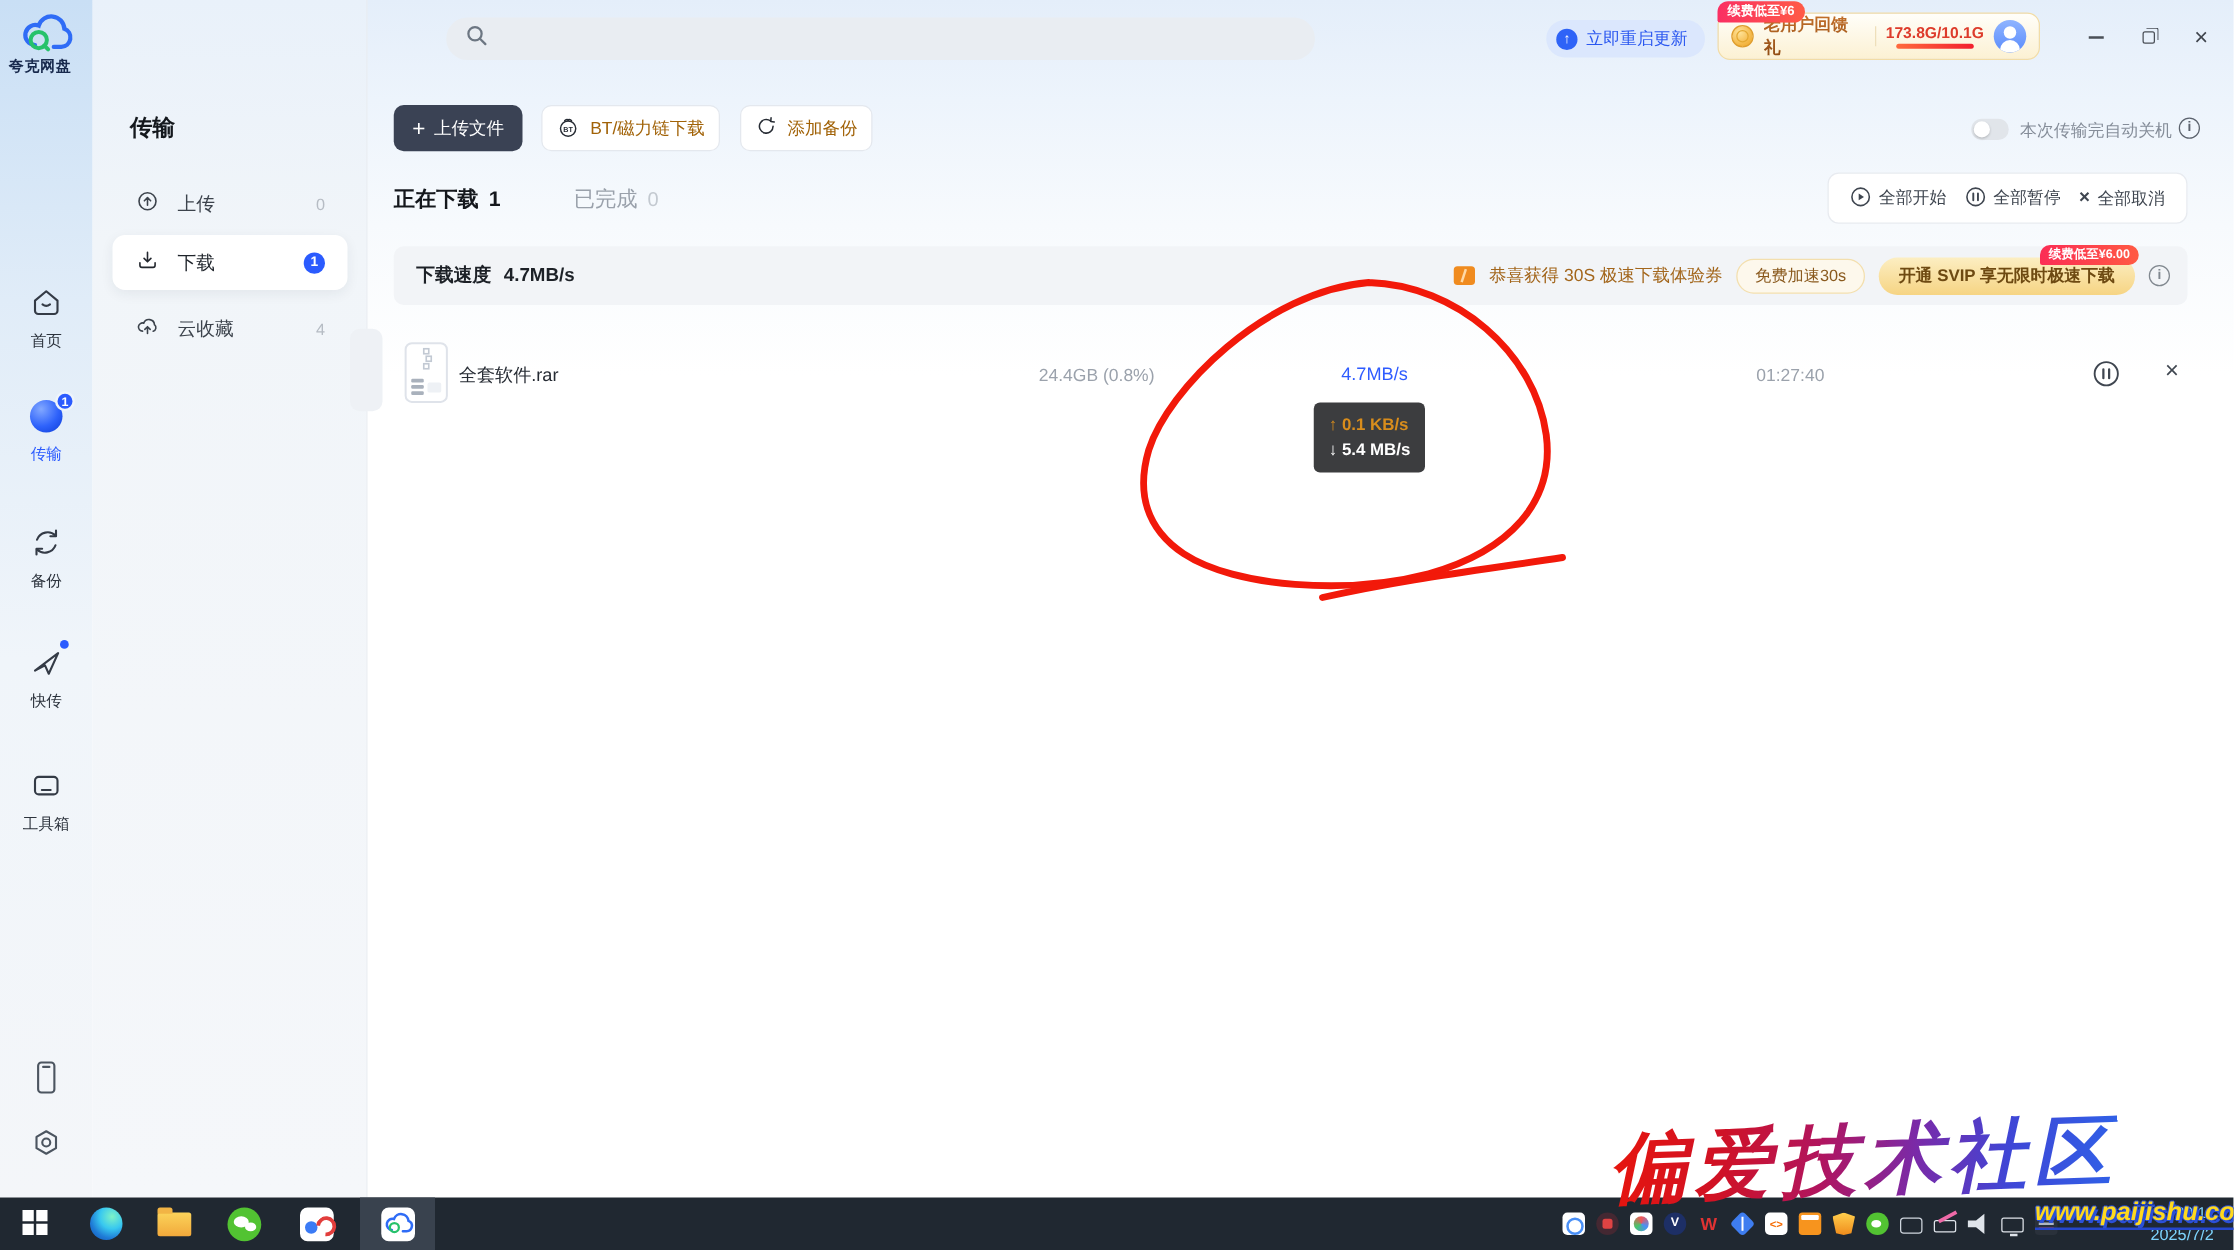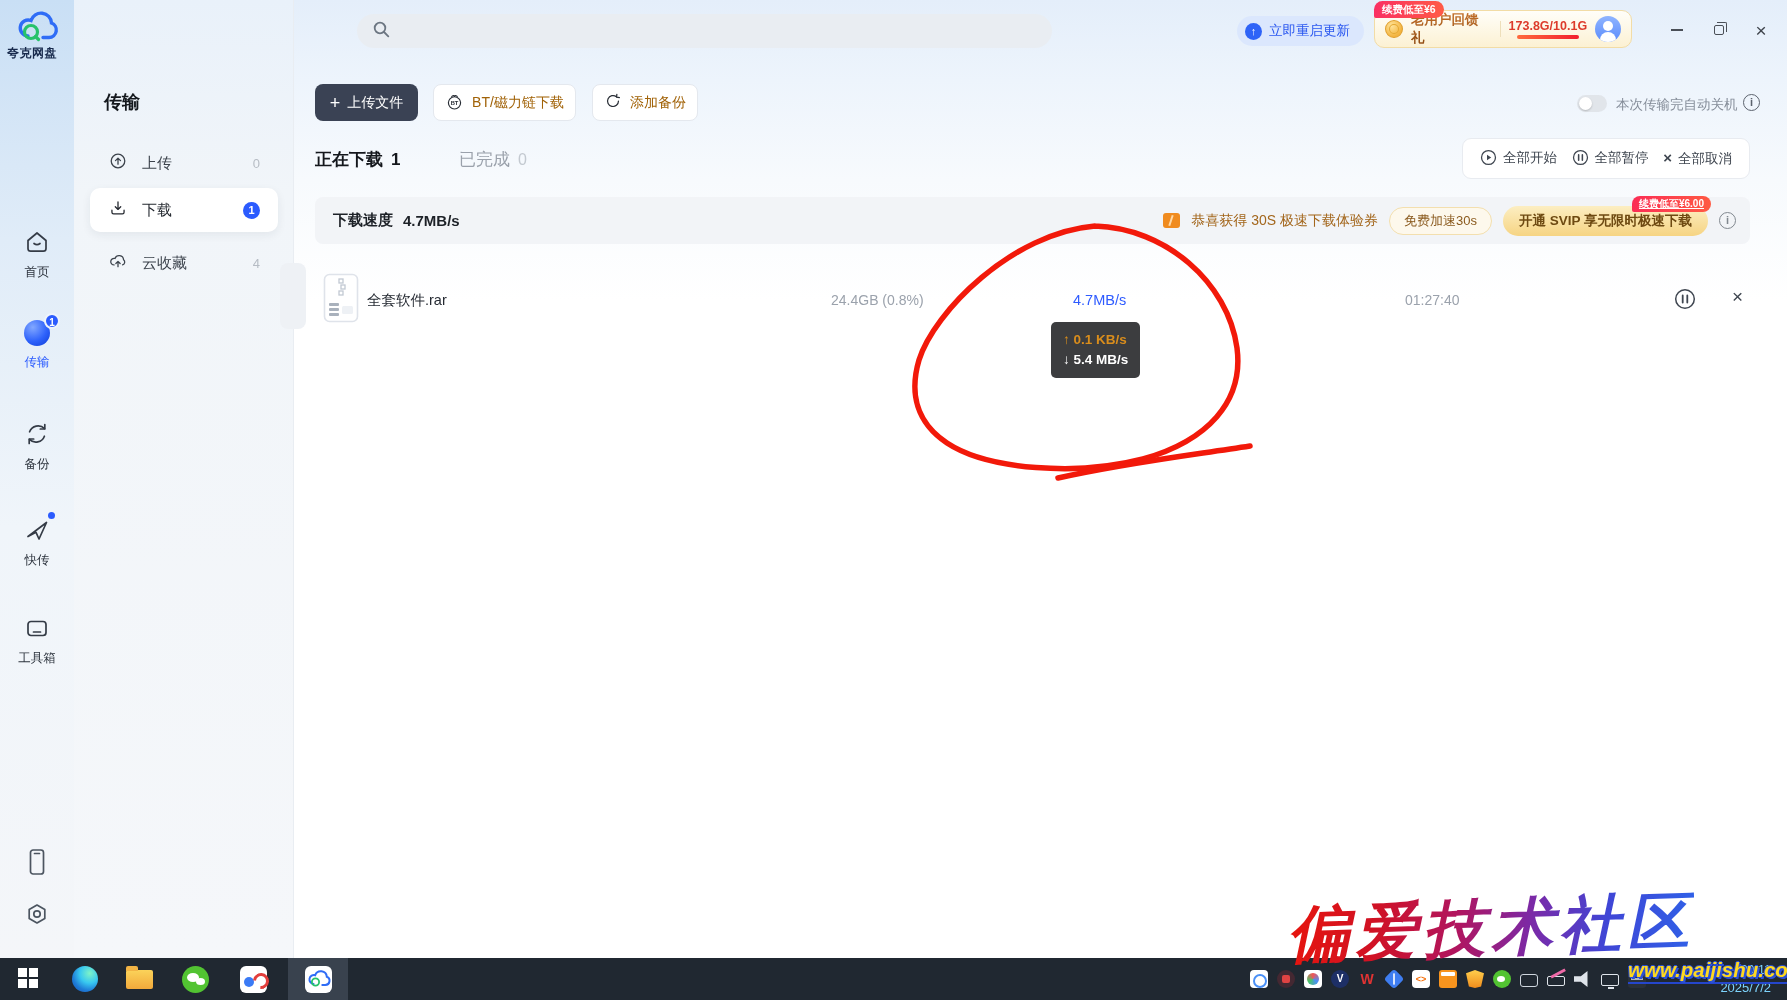--- a/index.html
+++ b/index.html
@@ -109,21 +109,21 @@
   .sp-label,.sp-value{font-size:15px;font-weight:bold;color:#1d2127;}
   .sp-right{position:absolute;right:14px;top:0;height:47px;display:flex;align-items:center;gap:11px;}
   .ticket{width:17px;height:15px;border-radius:3px;background:#f08b1f;position:relative;}
   .ticket::after{content:"";position:absolute;left:7px;top:2px;width:2px;height:11px;background:#ffd9a6;transform:rotate(18deg);}
   .promo-text{font-size:14px;color:#a3661c;}
   .pill-free{height:28px;border-radius:14px;padding:0 14px;line-height:26px;background:#fdf8ec;
     border:1px solid #f3dfae;color:#8a5a1e;font-size:13px;cursor:pointer;}
   .pill-svip{position:relative;height:30px;border-radius:15px;padding:0 16px;line-height:30px;
     background:linear-gradient(180deg,#fceec2,#f6d483);color:#6e4a12;font-size:13.5px;font-weight:bold;cursor:pointer;}
   .badge-svip{position:absolute;top:-10px;right:-3px;height:16px;border-radius:8px 8px 8px 2px;padding:0 7px;
-    font-size:10px;font-weight:bold;color:#fff;line-height:16px;background:linear-gradient(92deg,#fb2d55,#ff5a43);text-decoration:underline;}
+    font-size:10px;font-weight:bold;color:#fff;line-height:16px;background:linear-gradient(92deg,#fb2d55,#ff5a43);}
   .info-speed{color:#81888f;border-color:#81888f;}
   
   .row-ghost{position:absolute;left:280px;top:263px;width:26px;height:66px;border-radius:8px;background:#eef1f5;}
   .file-icon{position:absolute;left:323px;top:273px;}
   .row-name{position:absolute;left:367px;top:291px;font-size:14.5px;color:#262b33;text-align:center;}
   .row-size{position:absolute;left:831px;top:292px;font-size:14px;color:#9ba2ac;}
   .row-speed{position:absolute;left:1073px;top:292px;font-size:14.5px;color:#2e5bff;}
   .row-eta{position:absolute;left:1405px;top:292px;font-size:14px;color:#9ba2ac;}
   .row-pause{position:absolute;left:1674px;top:288px;width:22px;height:22px;cursor:pointer;}
   .row-close{position:absolute;left:1732px;top:287px;font-size:19px;color:#3f4650;cursor:pointer;line-height:1;}

